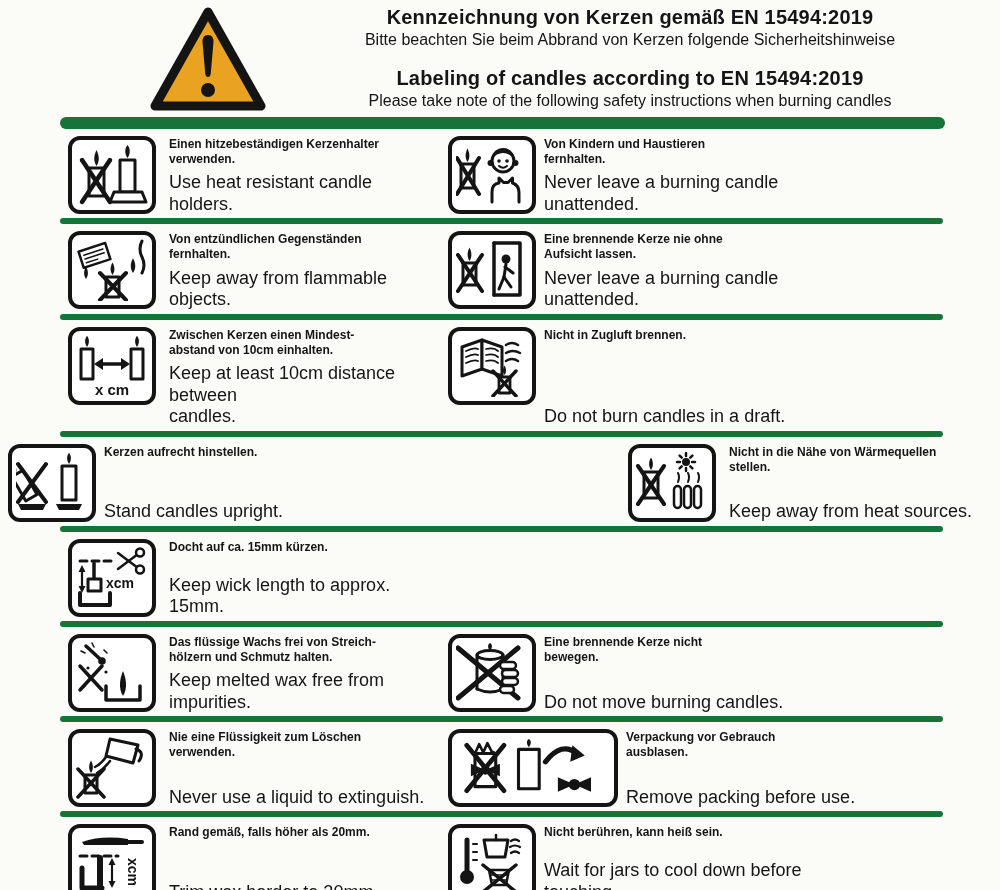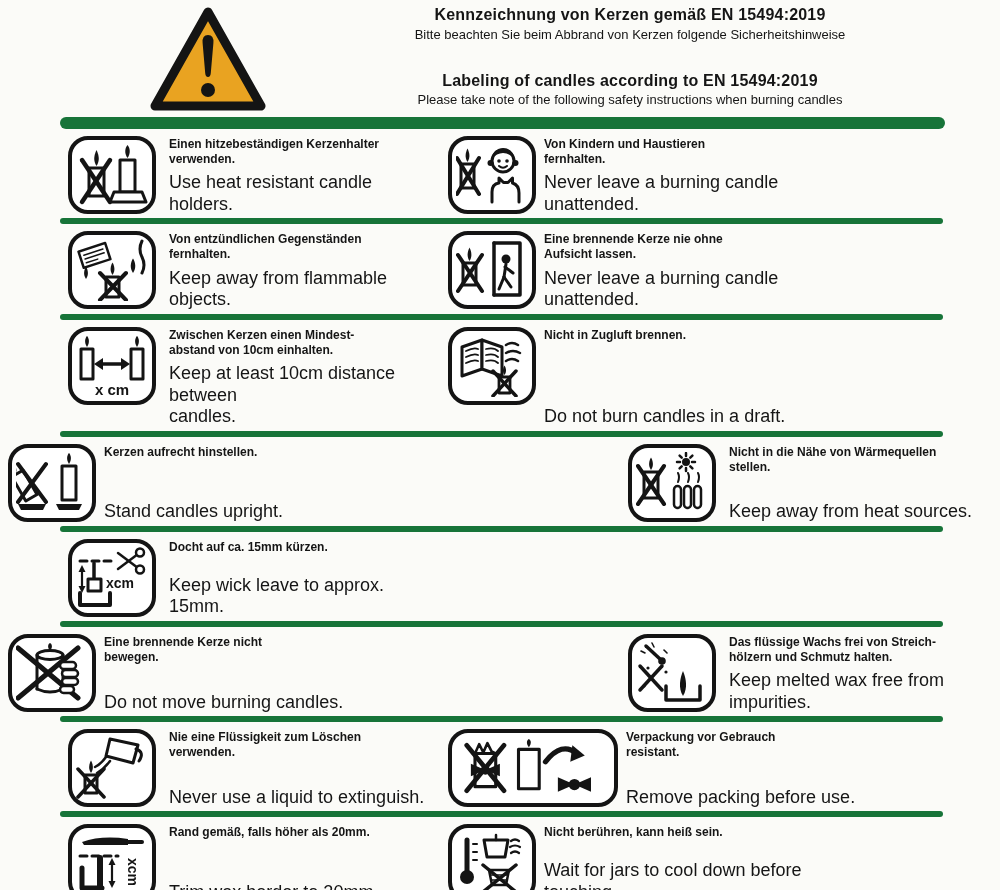--- a/index.html
+++ b/index.html
@@ -12,37 +12,37 @@
     width:1000px;height:890px;overflow:hidden;
     background:#fbfbf8;color:var(--ink);
     font-family:"Liberation Sans",sans-serif;
   }
   .page{width:1000px;height:890px;position:relative;}
 
   
   .header{position:relative;height:117px;}
   .tri{position:absolute;left:148px;top:5px;width:120px;height:108px;}
   .titles{position:absolute;left:285px;right:25px;top:6px;text-align:center;}
-  .t-main{font-size:16px;font-weight:bold;letter-spacing:.2px;line-height:1.1;}
-  .t-sub{font-size:13px;margin-top:3px;}
-  .t-en-block{margin-top:30px;}
+  .t-main{font-size:20px;font-weight:bold;letter-spacing:.2px;line-height:1.1;}
+  .t-sub{font-size:16px;margin-top:3px;}
+  .t-en-block{margin-top:18px;}
 
   
   .bar{height:12px;background:var(--divider-green);border-radius:6px;margin:0 55px 0 60px;}
   .div{height:6px;background:var(--divider-green);border-radius:3px;margin:0 57px 0 60px;}
   .div.bottom{height:11px;border-radius:5px;margin:0 55px 0 116px;}
 
   
   .row{display:flex;padding:7px 0 3px 0;}
   .cell{display:flex;gap:13px;box-sizing:border-box;}
   .cell.l{width:440px;padding-left:68px;}
   .cell.r{flex:1;padding-left:8px;gap:8px;}
   .pic{
     flex:0 0 auto;width:88px;height:78px;box-sizing:border-box;
-    border:4px solid #141414;border-radius:20px;background:#fff;
+    border:4px solid #141414;border-radius:12px;background:#fff;
     display:flex;align-items:center;justify-content:center;
   }
   .pic.wide{width:170px;}
   .pic svg{display:block;}
   svg text{font-family:"Liberation Sans",sans-serif;}
   .txt{display:flex;flex-direction:column;justify-content:space-between;min-height:78px;padding-top:1px;}
   .de{font-weight:bold;font-size:12px;line-height:1.22;white-space:pre-line;}
   .en{font-size:18px;line-height:1.2;white-space:pre-line;margin-top:6px;}
   .cell.l .txt{max-width:288px;}
   .cell.r .txt{max-width:290px;}
@@ -277,49 +277,27 @@
           <rect x="12" y="32" width="13" height="12" stroke-width="3" fill="#fff"></rect>
           <line x1="6" y1="22" x2="6" y2="42" stroke-width="2.2"></line>
           <polygon points="2.5,25 9.5,25 6,18" fill="#141414" stroke="none"></polygon>
           <polygon points="2.5,39 9.5,39 6,46" fill="#141414" stroke="none"></polygon>
           <text x="30" y="41" font-size="14" font-weight="bold" fill="#141414" stroke="none">xcm</text>
           <path d="M4 46 L4 58 L34 58 L34 46" stroke-width="4"></path>
         </svg>
       </div>
       <div class="txt">
         <div class="de">Docht auf ca. 15mm kürzen.</div>
-        <div class="en">Keep wick leave to approx. 15mm.</div>
-      </div>
-    </div>
-  </div>
-  <div class="div"></div>
-
-  <div class="row">
-    <div class="cell r">
-      <div class="pic">
-        <svg width="72" height="62" viewBox="0 0 72 62" fill="none" stroke="#141414" stroke-linecap="round" stroke-linejoin="round">
-          <ellipse cx="34" cy="13" rx="13" ry="4.5" stroke-width="3" fill="#fff"></ellipse>
-          <line x1="21" y1="13" x2="21" y2="47" stroke-width="3"></line>
-          <line x1="47" y1="13" x2="47" y2="47" stroke-width="3"></line>
-          <path d="M21 47 Q34 53 47 47" stroke-width="3"></path>
-          <path d="M34 9 C37 5 36 2 34 1 C32 2 31 5 34 9 Z" fill="#141414" stroke="none"></path>
-          <line x1="2" y1="6" x2="62" y2="56" stroke-width="5"></line>
-          <line x1="62" y1="6" x2="2" y2="56" stroke-width="5"></line>
-          <rect x="44" y="20" width="16" height="7" rx="3.5" stroke-width="2.5" fill="#fff"></rect>
-          <rect x="46" y="28" width="16" height="7" rx="3.5" stroke-width="2.5" fill="#fff"></rect>
-          <rect x="46" y="36" width="16" height="7" rx="3.5" stroke-width="2.5" fill="#fff"></rect>
-          <rect x="44" y="44" width="14" height="7" rx="3.5" stroke-width="2.5" fill="#fff"></rect>
-        </svg>
-      </div>
-      <div class="txt">
-        <div class="de">Eine brennende Kerze nicht
-bewegen.</div>
-        <div class="en">Do not move burning candles.</div>
-      </div>
-    </div>
+        <div class="en">Keep wick length to approx. 15mm.</div>
+      </div>
+    </div>
+  </div>
+  <div class="div"></div>
+
+  <div class="row">
     <div class="cell l">
       <div class="pic">
         <svg width="72" height="62" viewBox="0 0 72 62" fill="none" stroke="#141414" stroke-linecap="round" stroke-linejoin="round">
           <line x1="10" y1="4" x2="24" y2="17" stroke-width="3.5"></line>
           <circle cx="26" cy="19" r="3.8" fill="#141414" stroke="none"></circle>
           <line x1="16" y1="1" x2="18" y2="5" stroke-width="1.6"></line>
           <line x1="5" y1="9" x2="9" y2="11" stroke-width="1.6"></line>
           <line x1="28" y1="8" x2="31" y2="11" stroke-width="1.6"></line>
           <circle cx="12" cy="26" r="1.6" fill="#141414" stroke="none"></circle>
           <circle cx="30" cy="30" r="1.6" fill="#141414" stroke="none"></circle>
@@ -327,20 +305,42 @@
           <line x1="4" y1="24" x2="26" y2="48" stroke-width="3.5"></line>
           <line x1="26" y1="24" x2="4" y2="48" stroke-width="3.5"></line>
           <path d="M30 44 L30 58 L64 58 L64 44" stroke-width="3.5"></path>
           <path d="M47 54 C52 46 50 36 47 29 C44 36 42 46 47 54 Z" fill="#141414" stroke="none"></path>
         </svg>
       </div>
       <div class="txt">
         <div class="de">Das flüssige Wachs frei von Streich-
 hölzern und Schmutz halten.</div>
         <div class="en">Keep melted wax free from impurities.</div>
+      </div>
+    </div>
+    <div class="cell r">
+      <div class="pic">
+        <svg width="72" height="62" viewBox="0 0 72 62" fill="none" stroke="#141414" stroke-linecap="round" stroke-linejoin="round">
+          <ellipse cx="34" cy="13" rx="13" ry="4.5" stroke-width="3" fill="#fff"></ellipse>
+          <line x1="21" y1="13" x2="21" y2="47" stroke-width="3"></line>
+          <line x1="47" y1="13" x2="47" y2="47" stroke-width="3"></line>
+          <path d="M21 47 Q34 53 47 47" stroke-width="3"></path>
+          <path d="M34 9 C37 5 36 2 34 1 C32 2 31 5 34 9 Z" fill="#141414" stroke="none"></path>
+          <line x1="2" y1="6" x2="62" y2="56" stroke-width="5"></line>
+          <line x1="62" y1="6" x2="2" y2="56" stroke-width="5"></line>
+          <rect x="44" y="20" width="16" height="7" rx="3.5" stroke-width="2.5" fill="#fff"></rect>
+          <rect x="46" y="28" width="16" height="7" rx="3.5" stroke-width="2.5" fill="#fff"></rect>
+          <rect x="46" y="36" width="16" height="7" rx="3.5" stroke-width="2.5" fill="#fff"></rect>
+          <rect x="44" y="44" width="14" height="7" rx="3.5" stroke-width="2.5" fill="#fff"></rect>
+        </svg>
+      </div>
+      <div class="txt">
+        <div class="de">Eine brennende Kerze nicht
+bewegen.</div>
+        <div class="en">Do not move burning candles.</div>
       </div>
     </div>
   </div>
   <div class="div"></div>
 
   <div class="row">
     <div class="cell l">
       <div class="pic">
         <svg width="72" height="62" viewBox="0 0 72 62" fill="none" stroke="#141414" stroke-linecap="round" stroke-linejoin="round">
           <path d="M34 2 L62 8 L57 26 L30 19 Z" stroke-width="3" fill="#fff"></path>
@@ -372,21 +372,21 @@
           <path d="M62 8 C65 4 64 1 62 0 C60 1 59 4 62 8 Z" fill="#141414" stroke="none"></path>
           <path d="M78 22 Q94 2 108 14" stroke-width="5"></path>
           <polygon points="104,6 116,16 102,22" fill="#141414" stroke="none"></polygon>
           <circle cx="106" cy="44" r="5.5" fill="#141414" stroke="none"></circle>
           <polygon points="90,37 106,44 90,51" fill="#141414" stroke="none"></polygon>
           <polygon points="122,37 106,44 122,51" fill="#141414" stroke="none"></polygon>
         </svg>
       </div>
       <div class="txt">
         <div class="de">Verpackung vor Gebrauch
-resistant.</div>
+ausblasen.</div>
         <div class="en">Remove packing before use.</div>
       </div>
     </div>
   </div>
   <div class="div"></div>
 
   <div class="row">
     <div class="cell l">
       <div class="pic">
         <svg width="72" height="62" viewBox="0 0 72 62" fill="none" stroke="#141414" stroke-linecap="round" stroke-linejoin="round">

